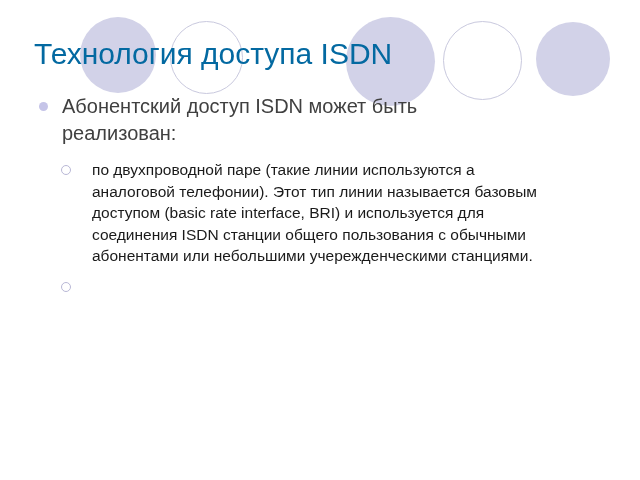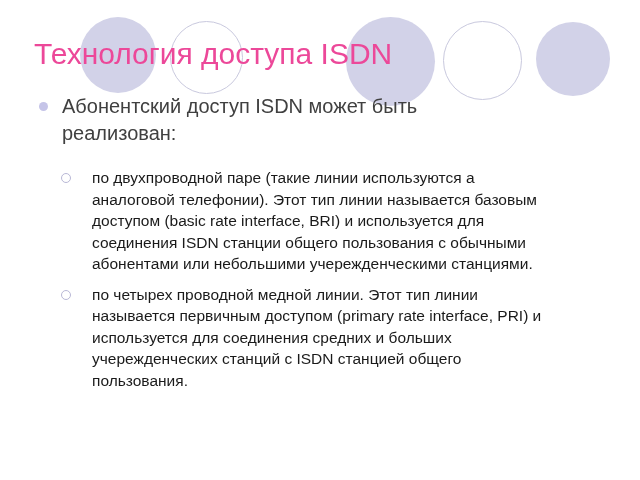--- a/index.html
+++ b/index.html
@@ -45,21 +45,21 @@
   }
 
   
   #title {
     position: absolute;
     left: 34px;
     top: 36px;
     width: 580px;
     font-size: 30px;
     line-height: 36px;
-    color: #ec4899;
+    color: #0369a1;
     letter-spacing: 0px;
     white-space: nowrap;
     z-index: 5;
   }
 
   
   #body-content {
     position: absolute;
     left: 30px;
     top: 93px;
@@ -83,21 +83,21 @@
     height: 9px;
     border-radius: 50%;
     background: #c5c4e8;
   }
   .bullet-l1 .btext {
     display: block;
     max-width: 420px;
   }
 
   .sub-list {
-    margin: 20px 0 0 0;
+    margin: 12px 0 0 0;
     padding: 0;
     list-style: none;
   }
   .bullet-l2 {
     position: relative;
     padding-left: 62px;
     margin: 0 0 9px 0;
     font-size: 15.5px;
     line-height: 21.5px;
     color: #1a1a1a;
@@ -140,18 +140,17 @@
       <span class="btext">Абонентский доступ ISDN может быть реализован:</span>
     </div>
 
     <ul class="sub-list">
       <li class="bullet-l2">
         <span class="marker-ring"></span>
         <span class="btext">по двухпроводной паре (такие линии используются а аналоговой телефонии). Этот тип линии называется базовым доступом (basic rate interface, BRI) и используется для соединения ISDN станции общего пользования с обычными абонентами или небольшими учережденческими станциями.</span>
       </li>
       <li class="bullet-l2">
         <span class="marker-ring"></span>
-        <span class="btext">по четырех проводной медной линии. Этот тип линии называется первичным доступом (primary rate interface, PRI) и используется для соединения средних и больших учережденческих станций с ISDN станцией общего пользования.</span>
       </li>
     </ul>
 
   </div>
 </div>
 
 </body></html>

